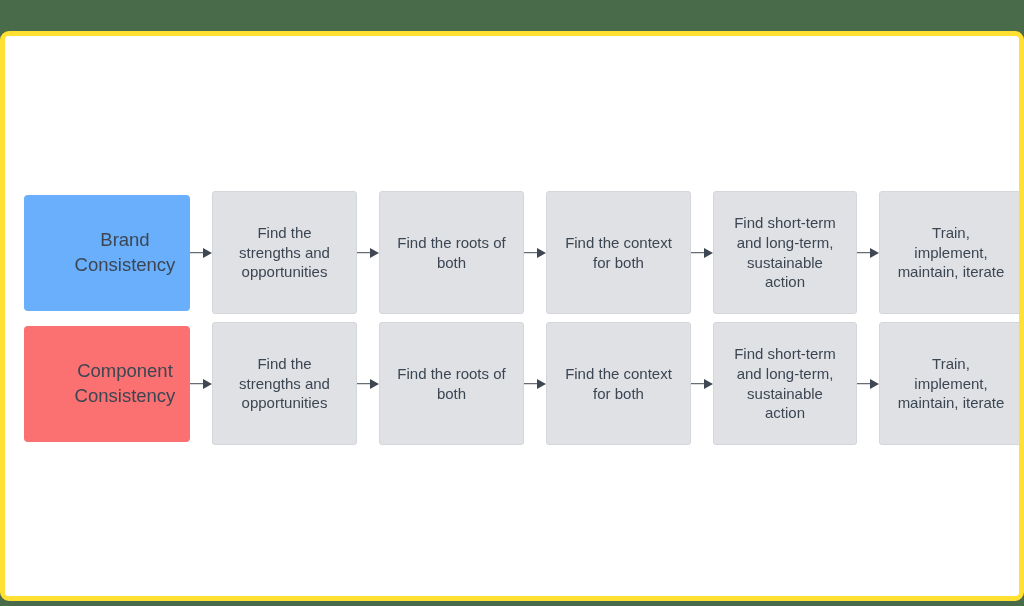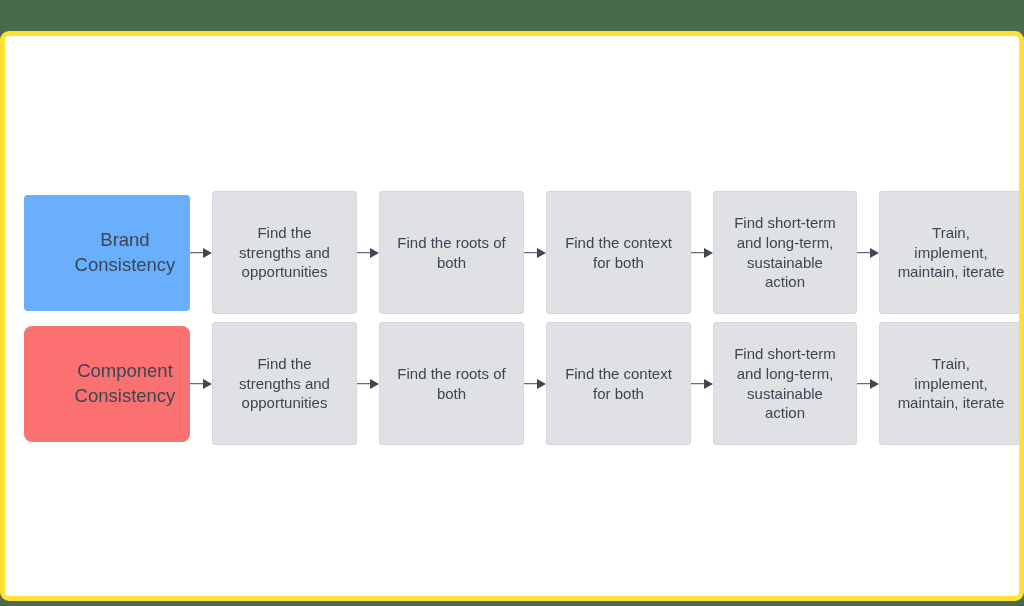--- a/index.html
+++ b/index.html
@@ -161,21 +161,21 @@
           <span class="head"></span>
         </div>
         <div class="node node-step wide">
           <span class="node-text">Train,
 implement,
 maintain, iterate</span>
         </div>
       </div>
 
       <div class="row row-1">
-        <div class="node node-label" style="background: rgb(251, 112, 112); border-radius: 8px;">
+        <div class="node node-label" style="background: rgb(251, 112, 112);">
           <span class="node-text">Component
 Consistency</span>
         </div>
         <div class="connector">
           <span class="line"></span>
           <span class="head"></span>
         </div>
         <div class="node node-step">
           <span class="node-text">Find the
 strengths and

